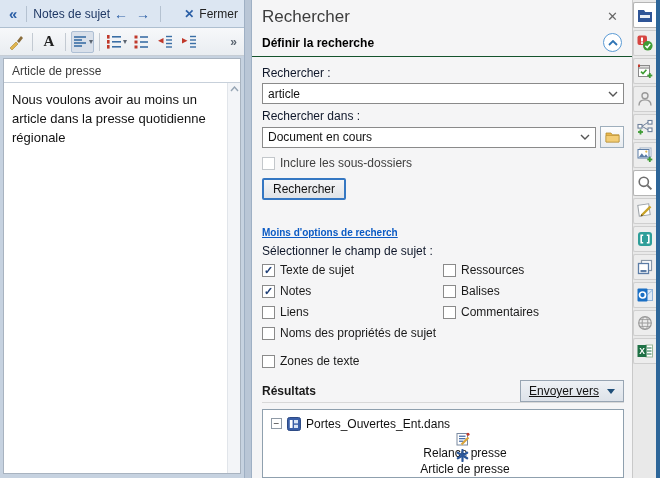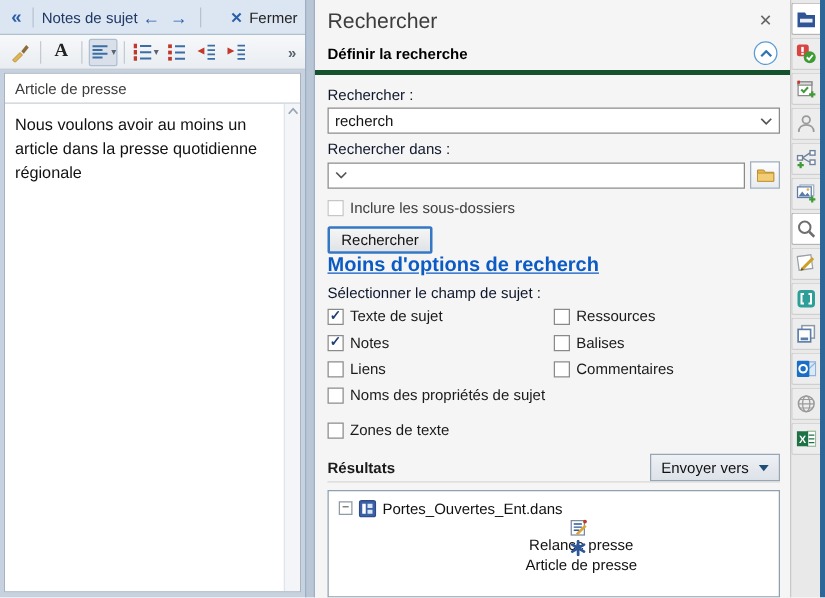--- a/index.html
+++ b/index.html
@@ -33,49 +33,49 @@
   .note-scroll { width:13px; background:#f3f5f8; border-left:1px solid #e1e5ea; display:flex; justify-content:center; padding-top:3px; flex:none; }
 
   .splitter { width:8px; background:#b9c6d6; border-left:1px solid #9fb0c4; border-right:1px solid #9fb0c4; flex:none; }
 
   
   .right-pane { width:380px; height:478px; background:#f5f5f6; display:flex; flex-direction:column; flex:none; }
   .rp-titlebar { padding:7px 12px 2px 10px; display:flex; align-items:flex-start; flex:none; }
   .rp-title { font-size:17px; color:#3d3d3d; }
   .rp-close { margin-left:auto; color:#666; font-size:13px; cursor:pointer; padding:2px 2px; }
 
-  .rp-section { padding:2px 10px 0 10px; display:flex; align-items:center; border-bottom:4px solid #14532d; padding-bottom:4px; margin:2px 0 4px 0; flex:none;text-align:center; }
+  .rp-section { padding:2px 10px 0 10px; display:flex; align-items:center; border-bottom:1px solid #14532d; padding-bottom:4px; margin:2px 0 4px 0; flex:none;text-align:center; }
   .rp-section .hd { font-weight:bold; font-size:12px; color:#000; }
   .collapse-circle { margin-left:auto; width:19px; height:19px; border:1px solid #5b9bd5; border-radius:50%; background:#fff; display:flex; align-items:center; justify-content:center; cursor:pointer; }
 
   .form { padding:0 8px 0 10px; flex:none; }
   .lbl { font-size:12px; color:#0f172a; margin:5px 0 3px 0; }
   .combo { height:21px; background:#fff; border:1px solid #8a8a8a; display:flex; align-items:center; padding:0 5px; }
   .combo .val { flex:1; font-size:12px; color:#111; white-space:nowrap; overflow:hidden; }
   .combo-row { display:flex; align-items:center; }
   .combo-row .combo { flex:1; }
   .folder-btn { width:24px; height:22px; margin-left:4px; border:1px solid #9eaebc; background:linear-gradient(#fdfdfd,#e8ecf0); display:flex; align-items:center; justify-content:center; cursor:pointer; flex:none; }
 
   .chk-row { display:flex; align-items:center; margin-top:8px; }
   .chk { width:13px; height:13px; background:#fff; border:1px solid #8a8a8a; display:flex; align-items:center; justify-content:center; font-size:11px; font-weight:bold; color:#1f3f77; line-height:11px; flex:none; cursor:pointer; }
   .chk.disabled { border-color:#c3c7cb; cursor:default; }
   .chk-lbl { margin-left:5px; font-size:12px; }
   .chk-lbl.disabled { color:#404040; }
 
   .search-btn { margin-top:8px; border:2px solid #3577c2; border-radius:2px; background:linear-gradient(#f4f5f6,#e0e3e7); font-size:12px; color:#111; padding:2px 9px; font-family:"Liberation Sans",sans-serif; cursor:pointer; }
-  .options-link { display:inline-block; margin-top:1px; color:#0c5bc4; font-weight:bold; font-size:16px; text-decoration:underline; cursor:pointer; }
+  .options-link { display:inline-block; margin-top:27px; color:#0c5bc4; font-weight:bold; font-size:10px; text-decoration:underline; cursor:pointer; }
 
   .fields-grid { margin-top:5px; display:grid; grid-template-columns:181px auto; row-gap:7px; }
   .fcell { display:flex; align-items:center; }
   .g11{grid-area:1/1} .g21{grid-area:2/1} .g31{grid-area:3/1} .g41{grid-area:4/1} .g51{grid-area:5/1} .g61{grid-area:6/1}
   .g12{grid-area:1/2} .g22{grid-area:2/2} .g32{grid-area:3/2}
 
   .results-hd { padding:0 8px 0 10px; margin-top:12px; display:flex; align-items:flex-end; flex:none; }
   .results-title { font-weight:bold; font-size:12px; padding-bottom:4px; }
-  .sendto-btn { margin-left:auto; height:22px; border:1px solid #98a5b3; background:linear-gradient(#eef1f5,#dde2e9); display:flex; align-items:center; padding:0 8px; font-size:12px; color:#111; cursor:pointer; }
+  .sendto-btn { margin-left:auto; height:22px; border:1px solid #98a5b3; background:linear-gradient(#eef1f5,#dde2e9); display:flex; align-items:center; padding:0 8px; font-size:12px; color:#111; cursor:pointer;text-decoration:underline; }
   .sendto-btn .tri { width:0; height:0; border-left:4.5px solid transparent; border-right:4.5px solid transparent; border-top:5.5px solid #1f4e79; margin-left:8px; }
   .results-rule { border-top:1px solid #d8d8d8; margin:0 0 6px 0; flex:none; }
 
   .results-box { margin:0 8px 0 10px; border:1px solid #8fa0ae; background:#fff; flex:1; overflow:hidden; padding-top:5px; }
   .tree-row { display:flex; align-items:center; height:17px; padding-left:8px; font-size:12px; color:#111; cursor:default; }
   .tree-row.child { padding-left:44px;flex-direction:column; }
   .expander { width:11px; height:11px; border:1px solid #8f9aa6; background:#fff; display:flex; align-items:center; justify-content:center; font-size:10px; line-height:9px; color:#333; margin-right:5px; flex:none; cursor:pointer; }
   .tree-ic { margin-right:5px; display:flex; flex:none; }
   .tree-lbl { white-space:nowrap; }
 
@@ -210,29 +210,30 @@
       <span class="collapse-circle">
         <svg width="10" height="6" viewBox="0 0 10 6">
           <polyline points="1,5 5,1 9,5" fill="none" stroke="#2e74b5" stroke-width="1.8"></polyline>
         </svg>
       </span>
     </div>
 
     <div class="form">
       <div class="lbl">Rechercher :</div>
       <div class="combo">
-        <span class="val">recherch</span>
+        <span class="val">article</span>
         <svg width="10" height="6" viewBox="0 0 10 6">
           <polyline points="1,1 5,5 9,1" fill="none" stroke="#555" stroke-width="1.4"></polyline>
         </svg>
       </div>
 
       <div class="lbl">Rechercher dans :</div>
       <div class="combo-row">
         <div class="combo">
+          <span class="val">Document en cours</span>
           <svg width="10" height="6" viewBox="0 0 10 6">
             <polyline points="1,1 5,5 9,1" fill="none" stroke="#555" stroke-width="1.4"></polyline>
           </svg>
         </div>
         <span class="folder-btn">
           <svg width="15" height="12" viewBox="0 0 15 12">
             <path d="M1 2h5l1.3 1.8H14v7.2H1z" fill="#e8b64c" stroke="#b78d2f" stroke-width="0.8"></path>
             <path d="M1 4.5h13V11H1z" fill="#f3cd76" stroke="#b78d2f" stroke-width="0.6"></path>
           </svg>
         </span>

